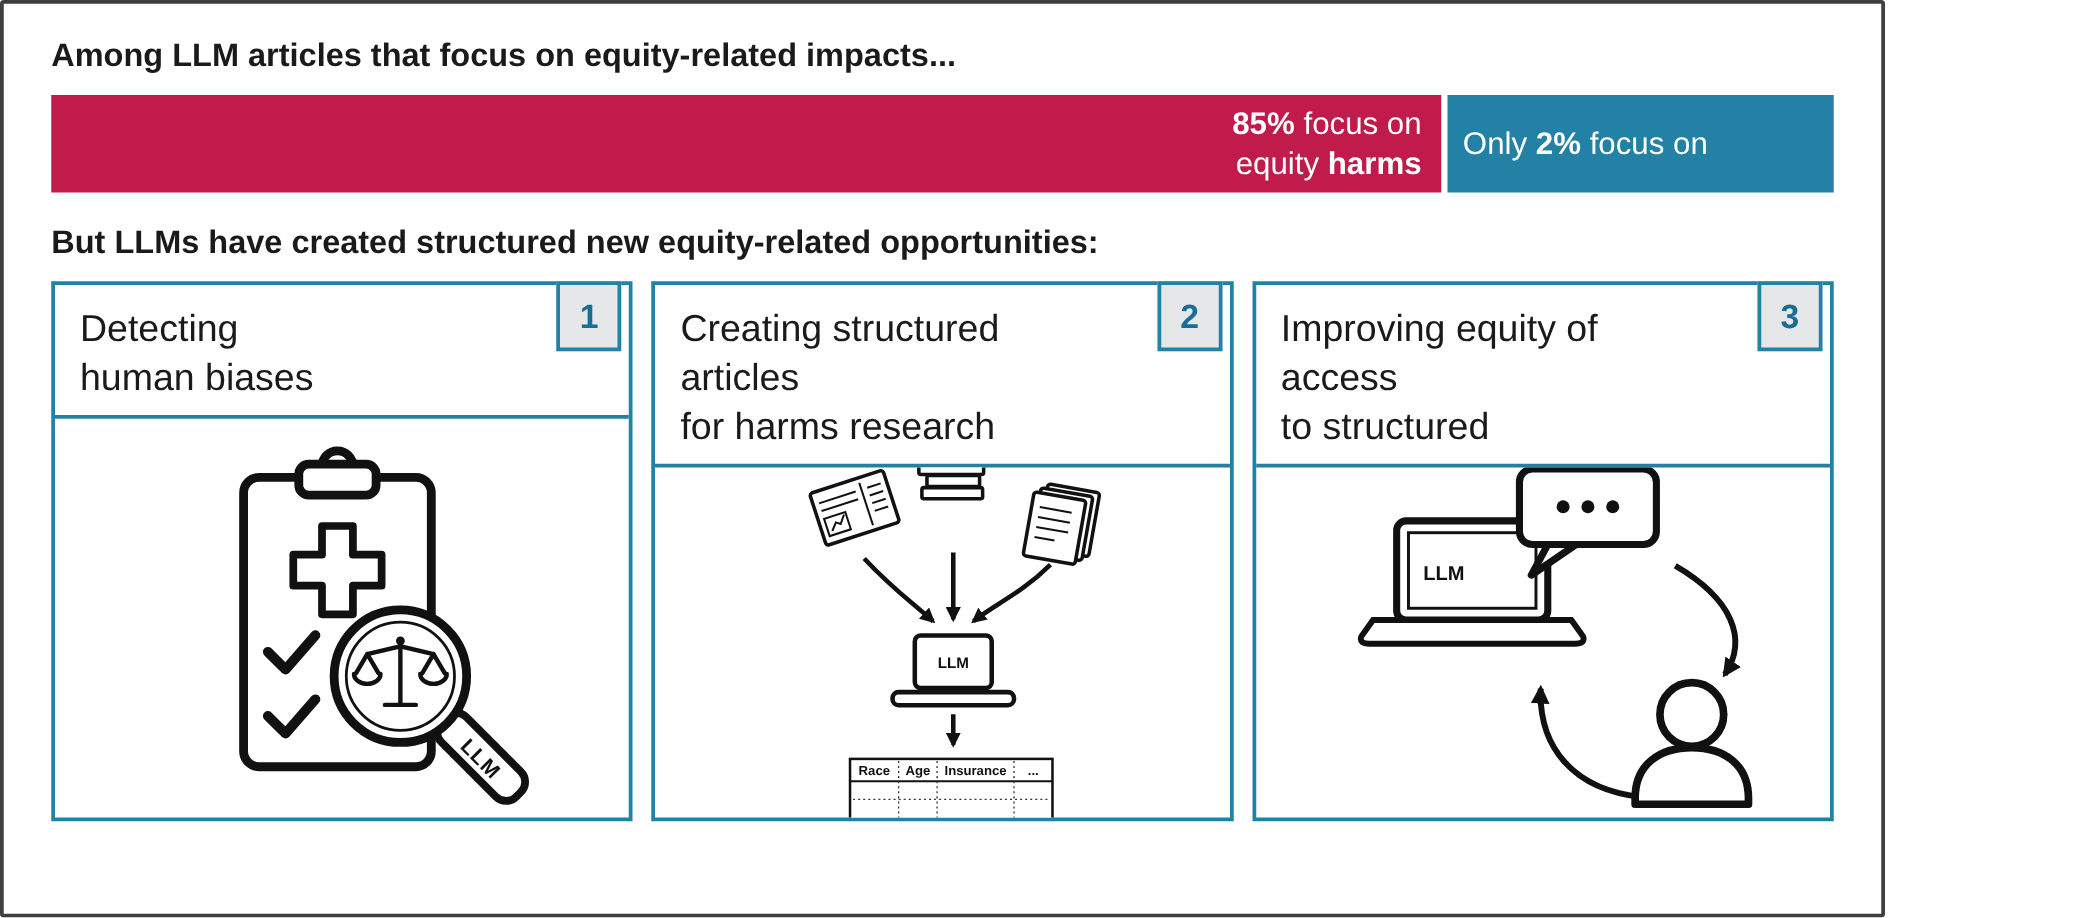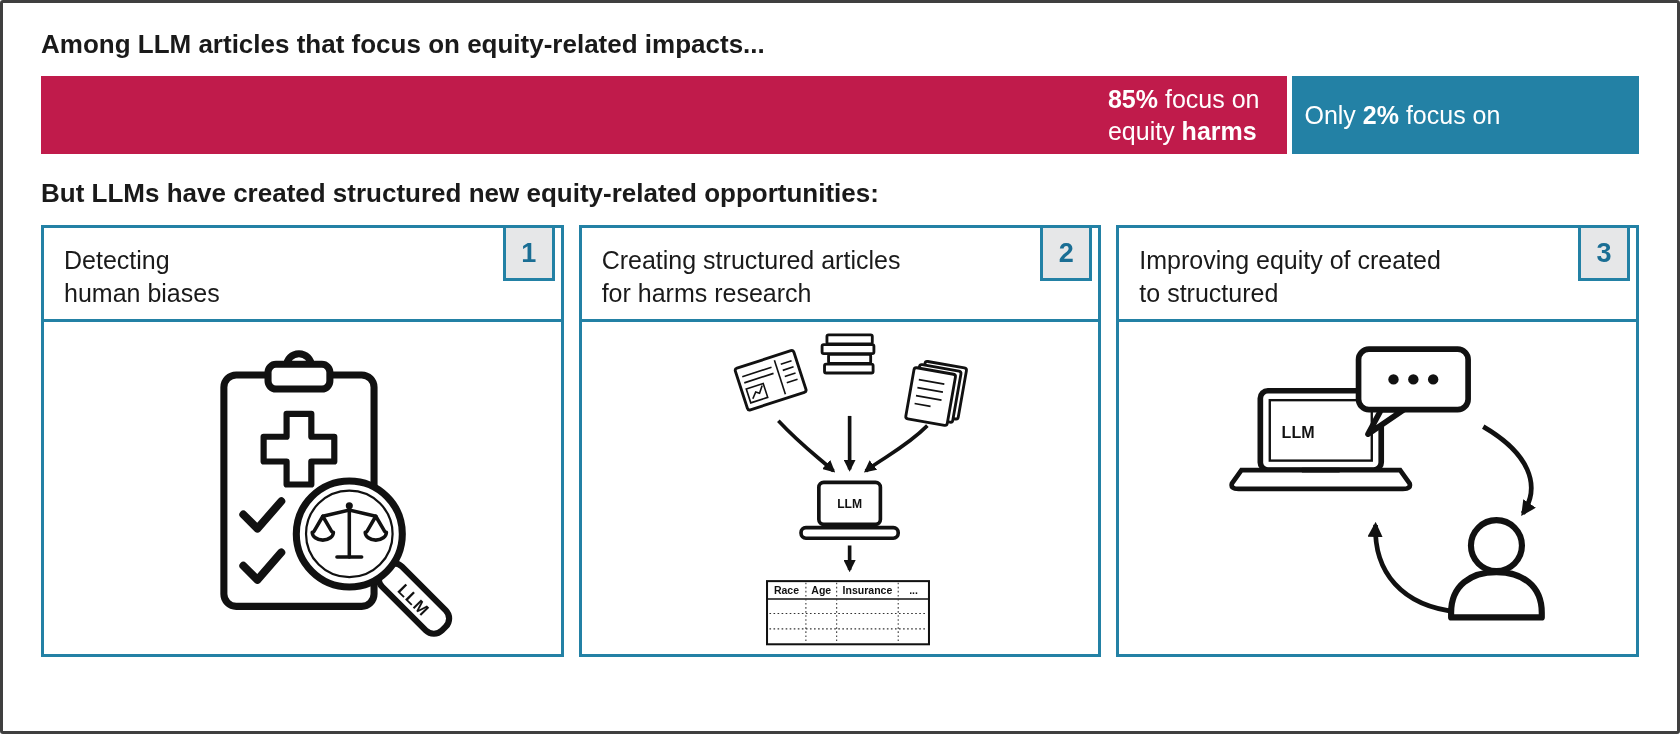--- a/index.html
+++ b/index.html
@@ -7,42 +7,42 @@
     --crimson:#c01b4b; --teal:#2381a5; --badge-bg:#e6e7e8;
     --badge-num:#1a6e94; --ink:#1a1a1a; --frame:#3f3f3f;
   }
   html,body{ background:#fff; }
   body{
     width:1680px; height:734px;
     font-family:"Liberation Sans", sans-serif;
     color:var(--ink);
   }
   .frame{
-    width:1680px; height:734px;
+    width:1508px; height:734px;
     border:3px solid var(--frame); border-radius:3px;
     background:#fff; padding:26px 38px 0 38px;
     display:flex; flex-direction:column;
   }
   .heading{ font-size:26px; font-weight:700; color:var(--ink); }
   .heading.second{ margin-top:24px; }
   .bar{ display:flex; gap:5px; height:78px; margin-top:16px; }
   .bar-seg{
     color:#fff; font-size:25px; line-height:1.3;
     display:flex; align-items:center;
   }
-  .bar-harms{ background:var(--crimson); width:78%; justify-content:flex-end; text-align:left; padding-right:28px; }
+  .bar-harms{ background:var(--crimson); width:78%; justify-content:flex-end; text-align:right; padding-right:16px; }
   .bar-opps{ background:var(--teal); flex:1; padding-left:12px; }
   .bar-seg b{ font-weight:700; }
   .cards{ display:flex; gap:15px; margin-top:16px; height:432px; }
   .card{
     flex:1; border:3px solid var(--teal); background:#fff;
     position:relative; display:flex; flex-direction:column;
   }
   .card-header{
-    padding:16px 20px 10px 20px; font-size:25px; line-height:1.3;
+    padding:16px 20px 10px 20px; font-size:30px; line-height:1.3;
     border-bottom:3px solid var(--teal); min-height:86px; padding-right:86px;
   }
   .badge{
     position:absolute; top:-3px; right:6px; width:52px; height:56px;
     background:var(--badge-bg); border:3px solid var(--teal);
     display:flex; align-items:center; justify-content:center;
     font-size:27px; font-weight:700; color:var(--badge-num);
   }
   .card-body{ flex:1; display:flex; align-items:center; justify-content:center; overflow:hidden;padding-left:15px; }
   svg{ font-family:inherit; }
@@ -165,21 +165,21 @@
             <text x="124" y="16" text-anchor="middle" font-size="13" font-weight="bold">Insurance</text>
             <text x="181" y="16" text-anchor="middle" font-size="13" font-weight="bold">...</text>
           </g>
         </svg>
       </div>
     </section>
 
     <section class="card">
       <div class="badge">3</div>
       <header class="card-header">
-        <div>Improving equity of created</div>
+        <div>Improving equity of access</div>
         <div>to structured</div>
       </header>
       <div class="card-body">
         <svg width="340" height="312" viewBox="0 0 360 330">
           <defs>
             <marker id="ah3" viewBox="0 0 10 10" refX="8" refY="5" markerWidth="16" markerHeight="16" orient="auto" markerUnits="userSpaceOnUse">
               <path d="M0 0 L10 5 L0 10 z" fill="#111"></path>
             </marker>
           </defs>
           <g>

